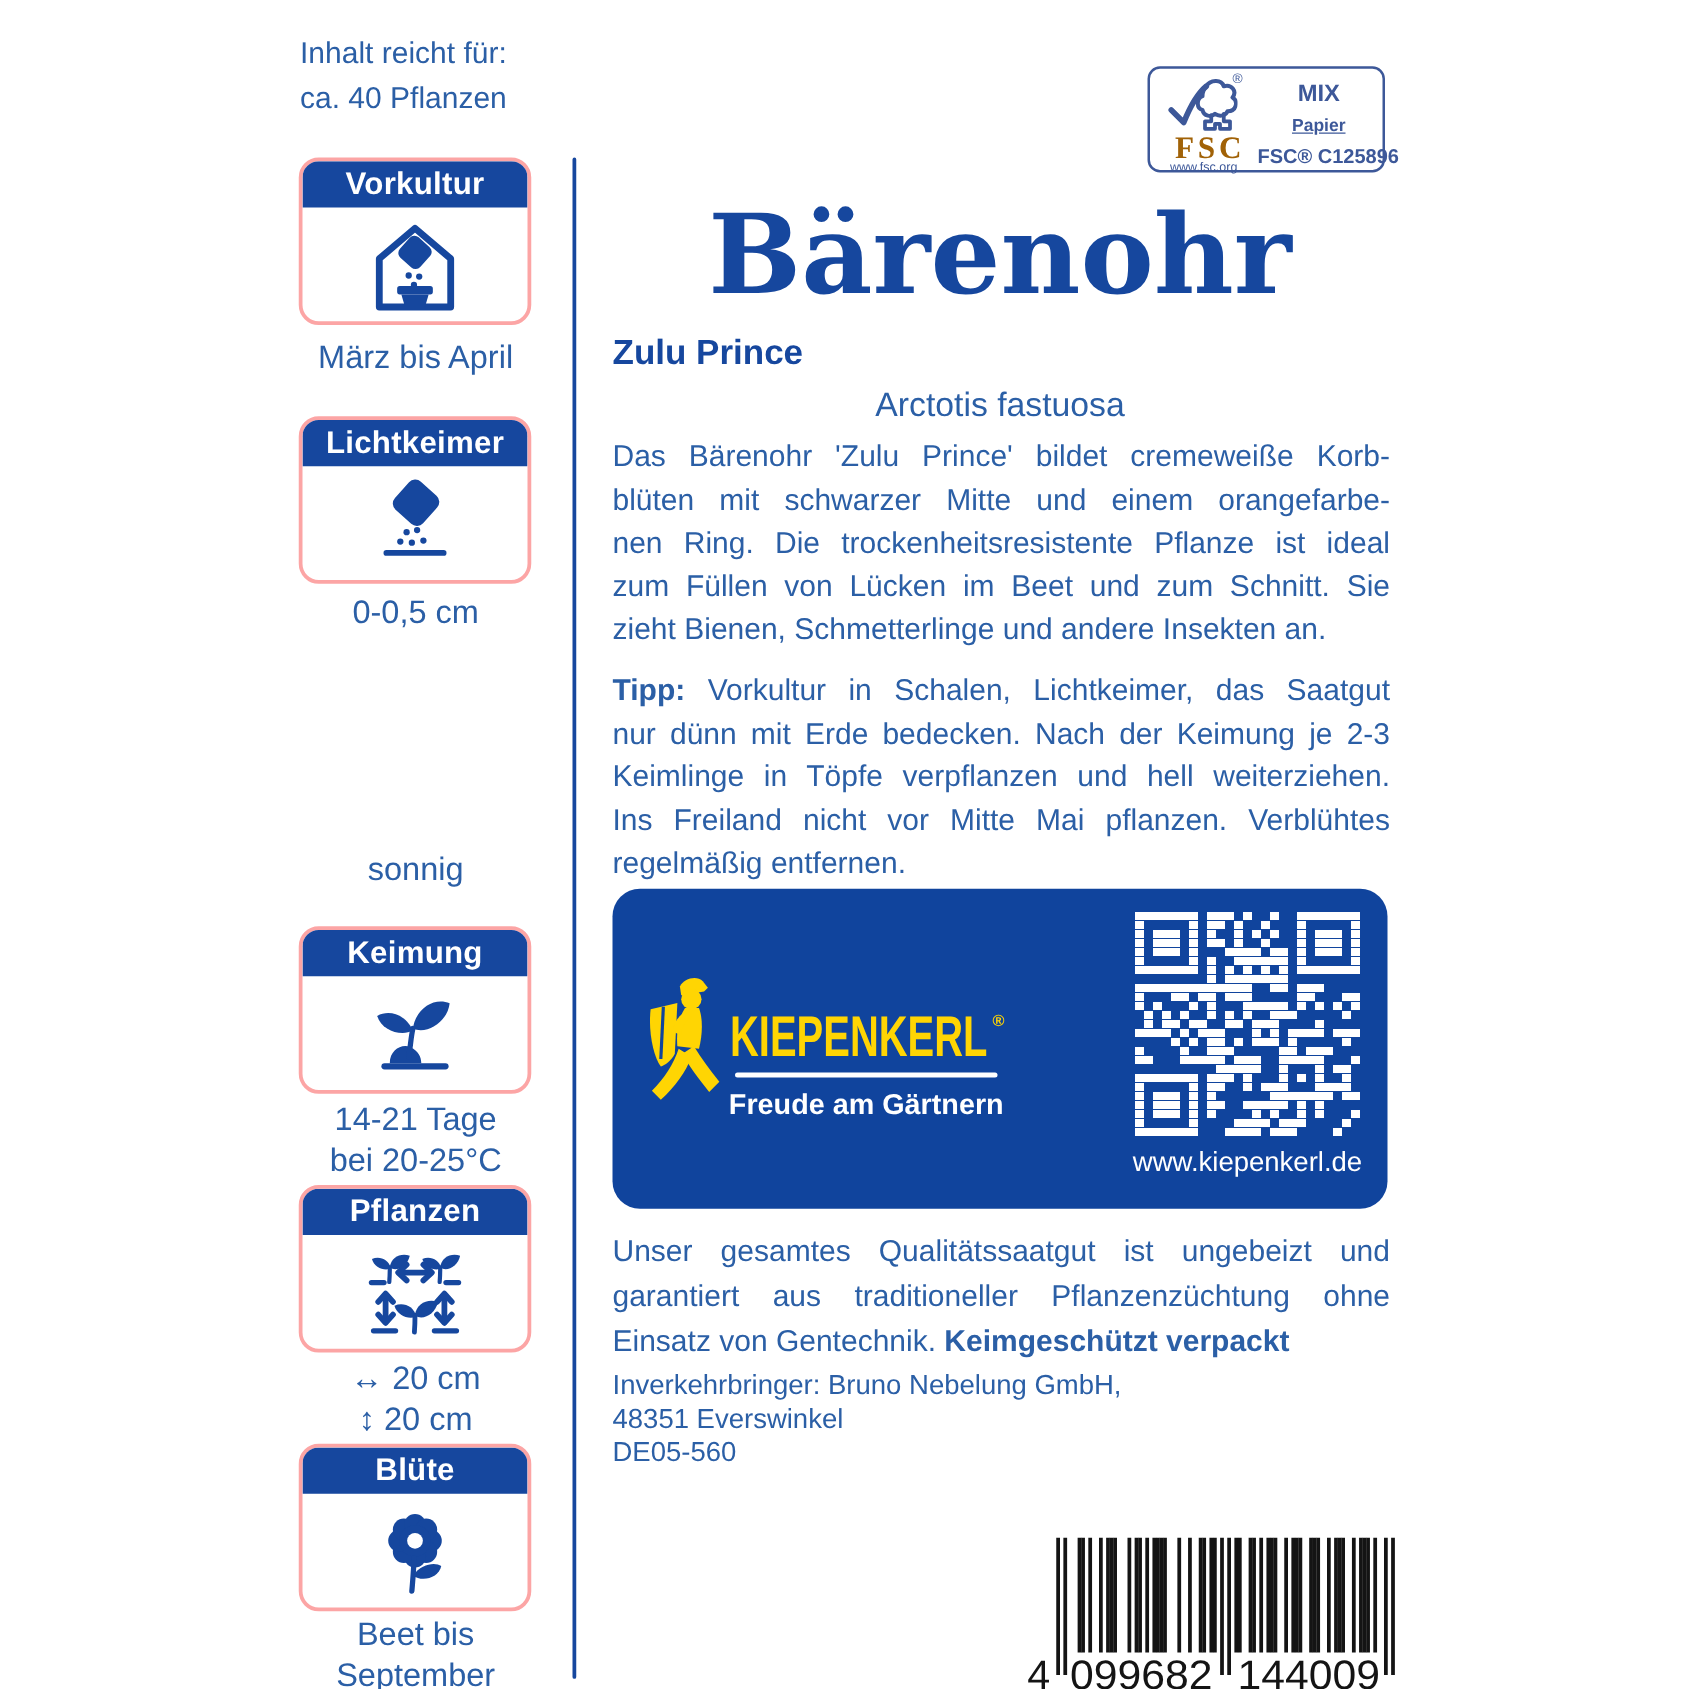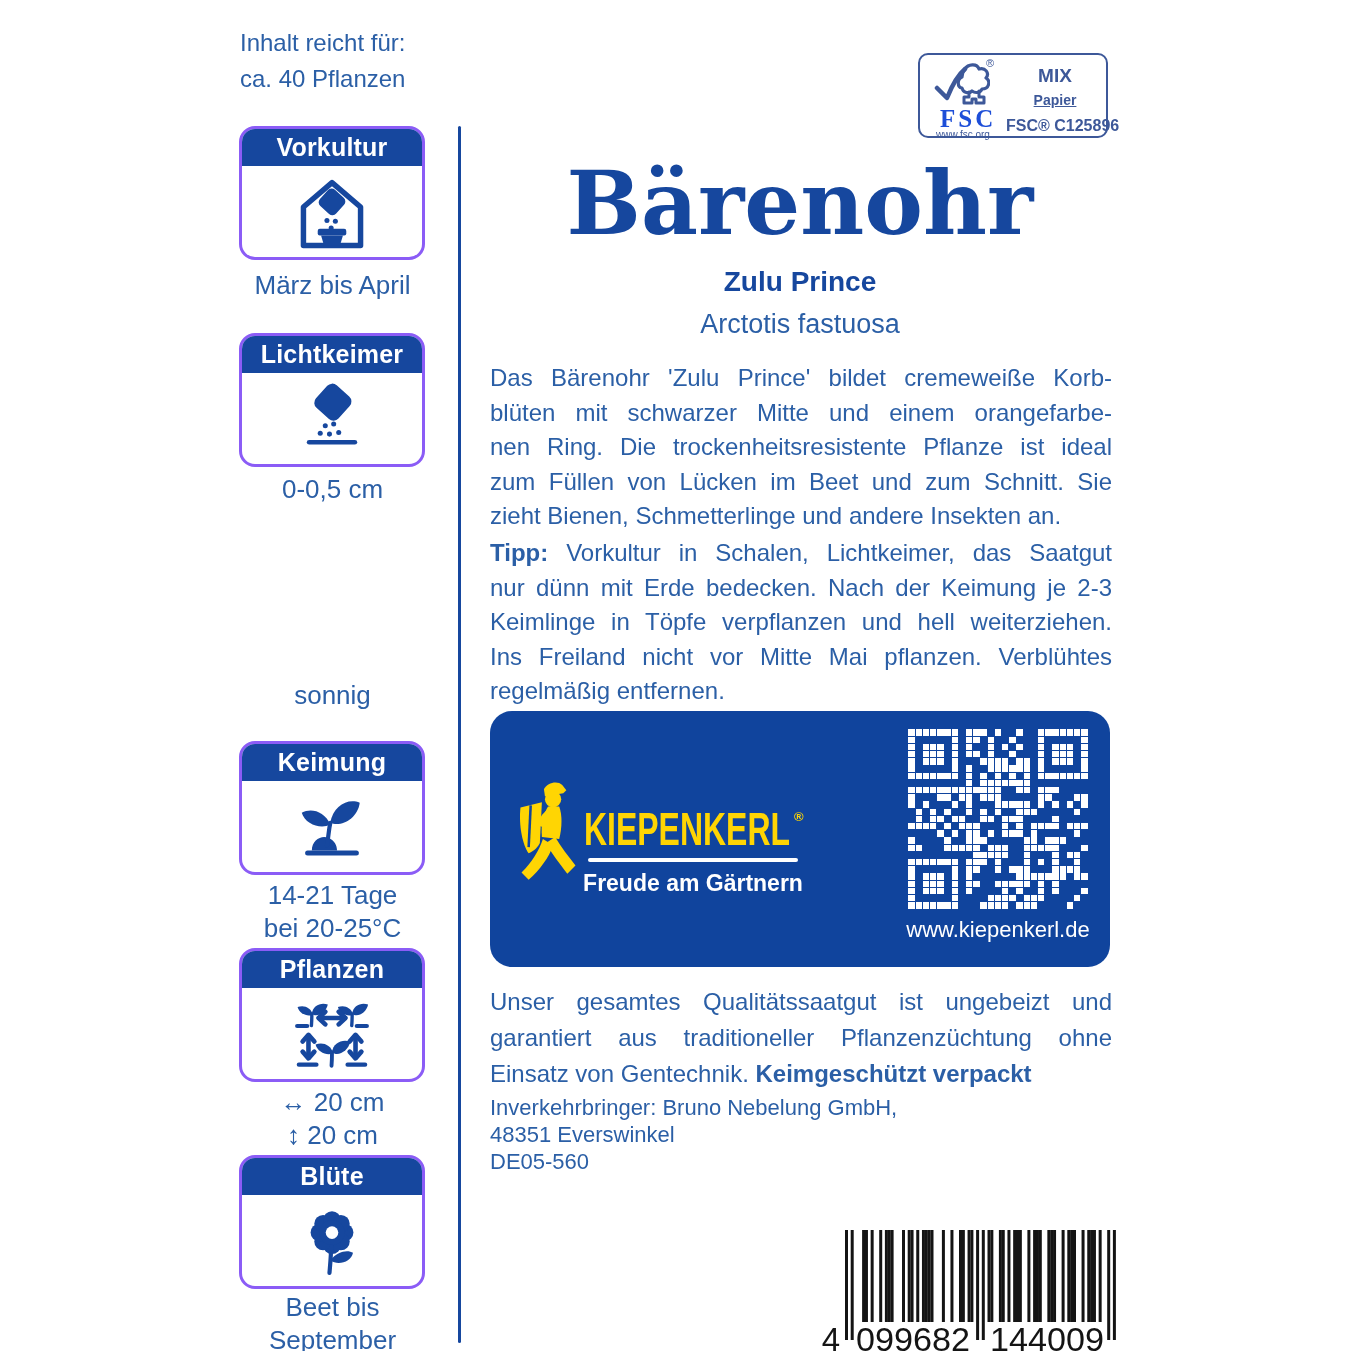--- a/index.html
+++ b/index.html
@@ -5,43 +5,43 @@
   html,body{margin:0;padding:0;background:#fff;}
   .canvas{position:relative;width:1213px;height:1351px;background:#ffffff;overflow:hidden;
           font-family:"Liberation Sans",sans-serif;color:#2B5FA6;margin-top:13px;}
   .abs{position:absolute;}
   .b{font-weight:bold;}
   
   .top-note{left:240px;top:12px;font-size:24px;line-height:36px;color:#2B5FA6;}
   
   .divider{left:458px;top:113px;width:3px;height:1217px;background:#16479E;border-radius:2px;}
   
-  .ibox{left:239px;width:186px;height:134px;border:3px solid #8b5cf6;border-radius:16px;
+  .ibox{left:239px;width:186px;height:134px;border:3px solid #fca5a5;border-radius:16px;
         overflow:hidden;background:#fff;box-sizing:border-box;}
   .ibox-head{height:37px;background:#16479E;color:#fff;font-weight:bold;font-size:25px;
              line-height:37px;text-align:center;letter-spacing:.2px;}
   .ibox-body{height:91px;display:flex;align-items:center;justify-content:center;}
   .icon{color:#16479E;}
   .caption{left:210px;width:245px;text-align:center;font-size:26px;line-height:33px;color:#2B5FA6;}
   
   .fsc{left:918px;top:40px;width:190px;height:85px;border:2.5px solid #3D5899;border-radius:10px;
        box-sizing:border-box;color:#3D5899;}
   .fsc-acronym{left:20px;top:50px;font-family:"Liberation Serif",serif;font-weight:bold;
-               font-size:25px;letter-spacing:3px;color:#1d4ed8;}
+               font-size:25px;letter-spacing:3px;color:#a16207;}
   .fsc-url{left:16px;top:74px;font-size:10px;color:#3D5899;}
   .fsc-reg{left:66px;top:2px;font-size:11px;color:#3D5899;}
   .fsc-right{left:86px;top:8px;width:98px;text-align:center;color:#3D5899;font-weight:bold;}
   .fsc-grade{font-size:19px;line-height:25px;}
   .fsc-material{font-size:14px;line-height:25px;text-decoration:underline;}
   .fsc-license{font-size:16px;line-height:26px;white-space:nowrap;}
   
   .title{left:490px;top:142px;width:620px;text-align:center;
          font-family:"DejaVu Serif","Liberation Serif",serif;font-weight:bold;
          font-size:88px;line-height:96px;color:#16479E;}
-  .variety{left:490px;top:252px;width:620px;text-align:center;font-weight:bold;
+  .variety{left:490px;top:252px;width:620px;text-align:left;font-weight:bold;
            font-size:28px;line-height:34px;color:#16479E;}
   .botanical{left:490px;top:294px;width:620px;text-align:center;font-size:27px;
              line-height:34px;color:#2B5FA6;}
   
   .para{left:490px;width:622px;font-size:24px;line-height:34.5px;color:#2B5FA6;}
   .jline{text-align:justify;text-align-last:justify;}
   .lline{text-align:left;}
   .quality{left:490px;top:971px;width:622px;font-size:24px;line-height:36px;color:#2B5FA6;}
   .distributor{left:490px;top:1081px;width:622px;font-size:22px;line-height:27px;color:#2B5FA6;}
   
@@ -204,21 +204,21 @@
       <div class="fsc-grade">MIX</div>
       <div class="fsc-material">Papier</div>
       <div class="fsc-license">FSC® C125896</div>
     </div>
   </div>
 
   <div class="abs title">Bärenohr</div>
   <div class="abs variety">Zulu Prince</div>
   <div class="abs botanical">Arctotis fastuosa</div>
 
-  <div class="abs para" style="top:348px">
+  <div class="abs para" style="top:336px">
     <div class="jline">Das Bärenohr 'Zulu Prince' bildet cremeweiße Korb-</div>
     <div class="jline">blüten mit schwarzer Mitte und einem orangefarbe-</div>
     <div class="jline">nen Ring. Die trockenheitsresistente Pflanze ist ideal</div>
     <div class="jline">zum Füllen von Lücken im Beet und zum Schnitt. Sie</div>
     <div class="lline">zieht Bienen, Schmetterlinge und andere Insekten an.</div>
   </div>
 
   <div class="abs para" style="top:523px">
     <div class="jline"><span class="b">Tipp:</span><span> Vorkultur in Schalen, Lichtkeimer, das Saatgut</span></div>
     <div class="jline">nur dünn mit Erde bedecken. Nach der Keimung je 2-3</div>

